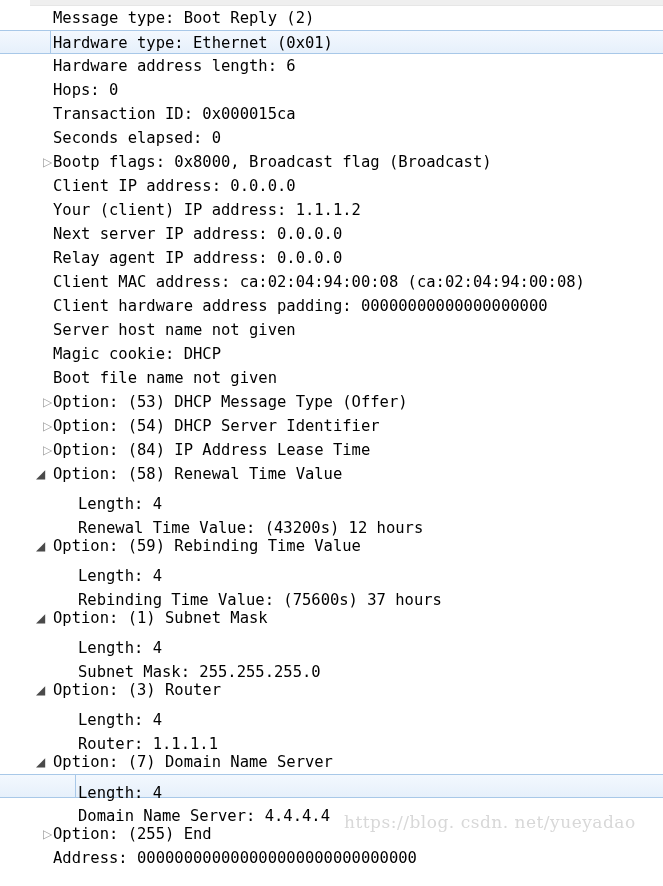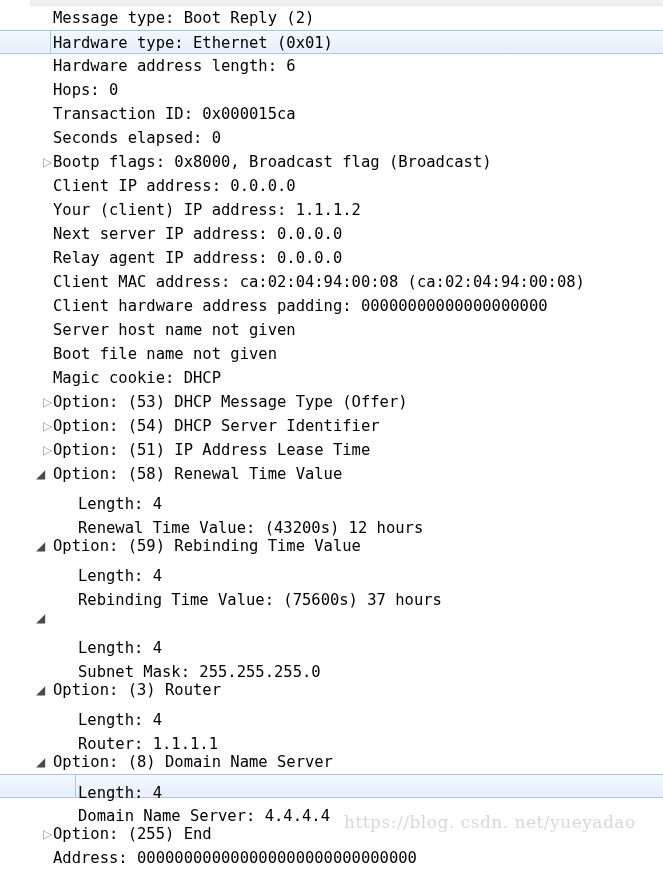--- a/index.html
+++ b/index.html
@@ -180,36 +180,36 @@
       <div class="row indent-0">
         <span class="label">Client MAC address: ca:02:04:94:00:08 (ca:02:04:94:00:08)</span>
       </div>
       <div class="row indent-0">
         <span class="label">Client hardware address padding: 00000000000000000000</span>
       </div>
       <div class="row indent-0">
         <span class="label">Server host name not given</span>
       </div>
       <div class="row indent-0">
+        <span class="label">Magic cookie: DHCP</span>
+      </div>
+      <div class="row indent-0">
         <span class="label">Boot file name not given</span>
       </div>
       <div class="row indent-0">
-        <span class="label">Magic cookie: DHCP</span>
-      </div>
-      <div class="row indent-0">
         <span class="twisty collapsed"><span class="glyph">▷</span></span>
         <span class="label">Option: (53) DHCP Message Type (Offer)</span>
       </div>
       <div class="row indent-0">
         <span class="twisty collapsed"><span class="glyph">▷</span></span>
         <span class="label">Option: (54) DHCP Server Identifier</span>
       </div>
       <div class="row indent-0">
         <span class="twisty collapsed"><span class="glyph">▷</span></span>
-        <span class="label">Option: (51) IP Address Lease Time</span>
+        <span class="label">Option: (84) IP Address Lease Time</span>
       </div>
       <div class="row indent-0">
         <span class="twisty expanded"><span class="glyph">◢</span></span>
         <span class="label">Option: (58) Renewal Time Value</span>
       </div>
       <div class="row indent-1">
         <span class="label">Length: 4</span>
       </div>
       <div class="row indent-1">
         <span class="label">Renewal Time Value: (43200s) 12 hours</span>
@@ -219,40 +219,41 @@
         <span class="label">Option: (59) Rebinding Time Value</span>
       </div>
       <div class="row indent-1">
         <span class="label">Length: 4</span>
       </div>
       <div class="row indent-1">
         <span class="label">Rebinding Time Value: (75600s) 37 hours</span>
       </div>
       <div class="row indent-0">
         <span class="twisty expanded"><span class="glyph">◢</span></span>
+        <span class="label">Option: (1) Subnet Mask</span>
       </div>
       <div class="row indent-1">
         <span class="label">Length: 4</span>
       </div>
       <div class="row indent-1">
         <span class="label">Subnet Mask: 255.255.255.0</span>
       </div>
       <div class="row indent-0">
         <span class="twisty expanded"><span class="glyph">◢</span></span>
         <span class="label">Option: (3) Router</span>
       </div>
       <div class="row indent-1">
         <span class="label">Length: 4</span>
       </div>
       <div class="row indent-1">
         <span class="label">Router: 1.1.1.1</span>
       </div>
       <div class="row indent-0">
         <span class="twisty expanded"><span class="glyph">◢</span></span>
-        <span class="label">Option: (8) Domain Name Server</span>
+        <span class="label">Option: (7) Domain Name Server</span>
       </div>
       <div class="row indent-1 selected">
         <div class="sel-box"></div>
         <span class="label">Length: 4</span>
       </div>
       <div class="row indent-1">
         <span class="label">Domain Name Server: 4.4.4.4</span>
       </div>
       <div class="row indent-0">
         <span class="twisty collapsed"><span class="glyph">▷</span></span>

